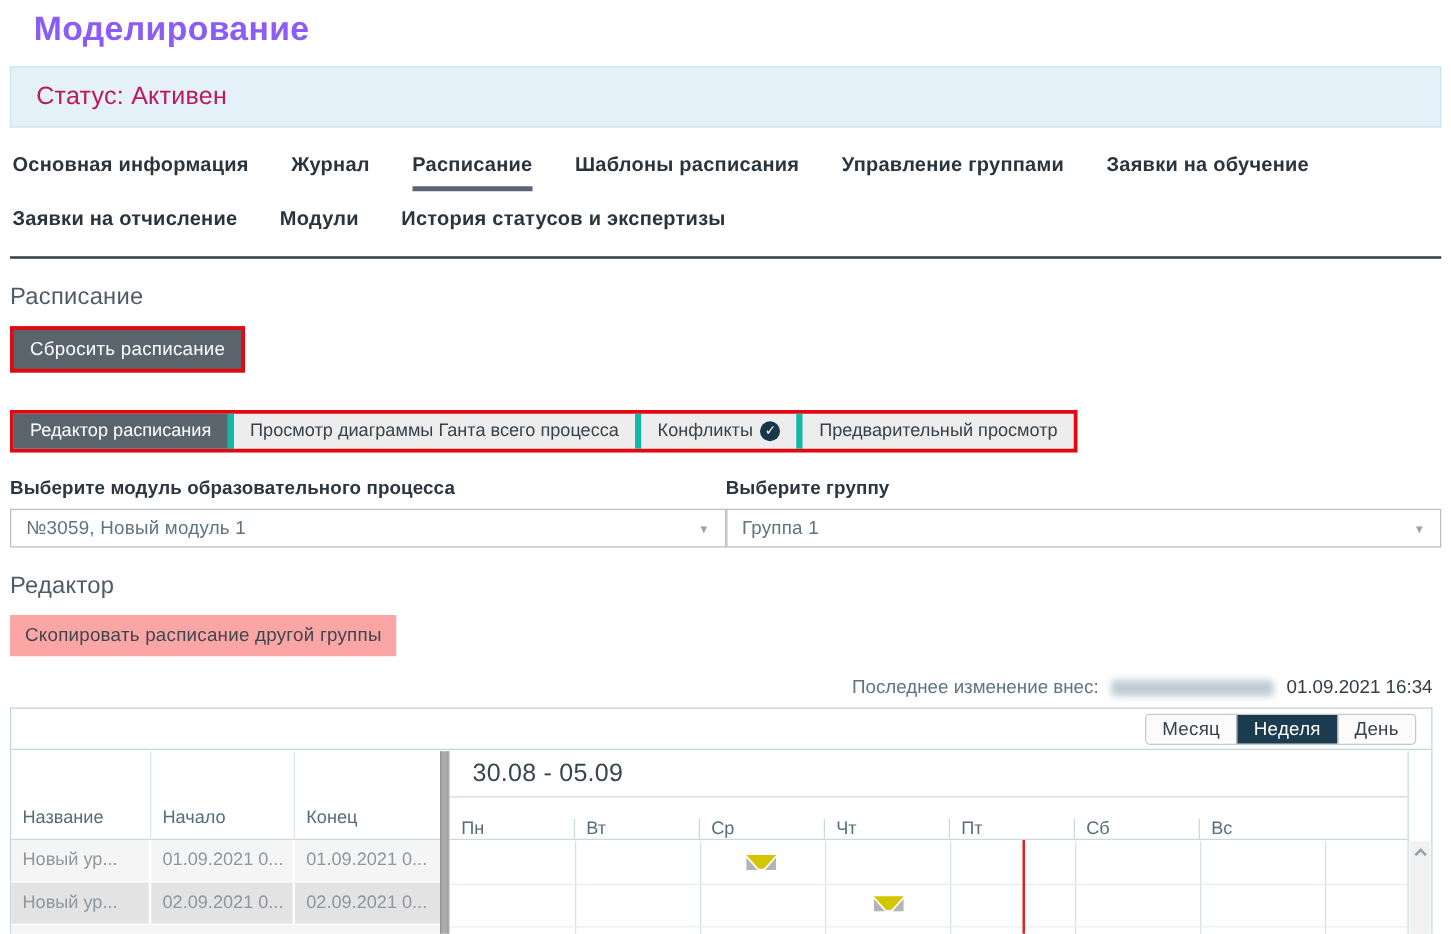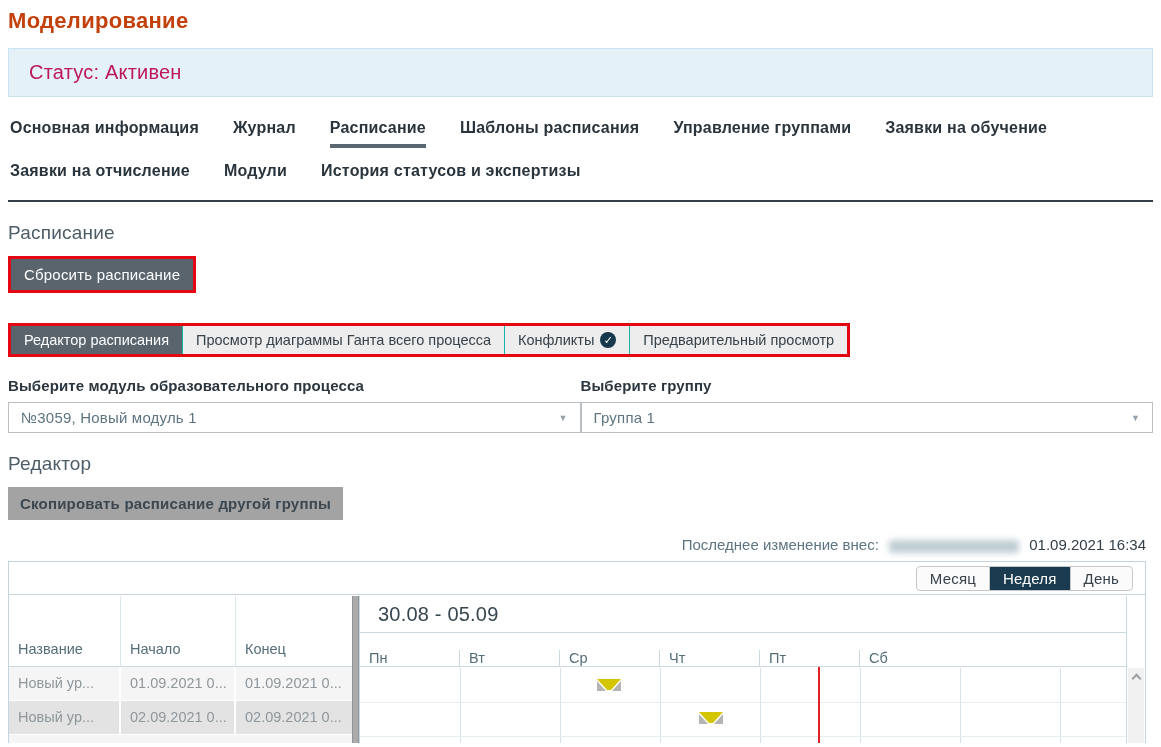--- a/index.html
+++ b/index.html
@@ -1,57 +1,57 @@
 <!DOCTYPE html>
 <html><head>
 <meta charset="utf-8">
 <style>
   * { box-sizing: border-box; margin: 0; padding: 0; }
   html, body { width: 1161px; height: 747px; overflow: hidden; background: #fff;
     font-family: "Liberation Sans", sans-serif; color: #333e47; }
   .page { padding: 8px 8px 0 8px; width: 1161px; }
 
-  .page-title { font-size: 22px; font-weight: 600; letter-spacing: .3px; color: #c2410c; }
+  .page-title { font-size: 27px; font-weight: 600; letter-spacing: .3px; color: #8b5cf6; margin-left: 19px; }
 
   .status-banner { margin-top: 14px; height: 49px; background: #e4f1f8; border: 1px solid #c9e3f0;
     display: flex; align-items: center; padding-left: 20px; }
   .status-banner span { color: #be185d; font-size: 20px; letter-spacing: .2px; }
 
   .tab-bar { margin-top: 22px; border-bottom: 2px solid #333e47; padding: 0 0 13px 2px; }
   .tab-row { display: flex; gap: 34px; }
   .tab-row + .tab-row { margin-top: 14px; }
   .tab { font-size: 16px; font-weight: 600; color: #29343c; letter-spacing: .2px;
     padding-bottom: 7px; cursor: pointer; white-space: nowrap; }
   .tab.active { border-bottom: 4px solid #5a6772; font-weight: 700; }
 
   .section-heading { margin-top: 20px; font-size: 19px; font-weight: 400; color: #4d5d67; letter-spacing: .2px; }
 
   .reset-btn { margin-top: 12px; display: inline-block; background: #5a646d; color: #fff;
     font-size: 15px; letter-spacing: .2px; padding: 7px 13px; border: 3px solid #e30613; cursor: pointer; }
 
   .view-tabstrip { margin-top: 30px; display: inline-flex; border: 3px solid #e30613; background: #ededed; }
-  .view-tab { font-size: 14.5px; color: #37424a; padding: 6px 13px; border-right: 1px solid #14b8a6;
+  .view-tab { font-size: 14.5px; color: #37424a; padding: 6px 13px; border-right: 5px solid #14b8a6;
     cursor: pointer; white-space: nowrap; display: flex; align-items: center; gap: 6px; }
   .view-tab:last-child { border-right: none; }
   .view-tab.active { background: #5a646d; color: #fff; }
   .check-icon { width: 16px; height: 16px; border-radius: 50%; background: #17384a; color: #fff;
     font-size: 11px; line-height: 16px; text-align: center; display: inline-block; }
 
   .filters { margin-top: 20px; display: flex; }
   .filter { flex: 1; }
   .filter-label { font-size: 15px; font-weight: 700; color: #2b363f; letter-spacing: .1px; }
   .select-box { margin-top: 8px; height: 31px; border: 1px solid #b9bfc3; display: flex;
     align-items: center; padding: 0 12px; cursor: pointer; background: #fff; justify-content: space-between; }
   .select-value { flex: 1; font-size: 15px; color: #5d7482; letter-spacing: .2px;
     white-space: nowrap; overflow: hidden; }
   .select-arrow { font-size: 9px; color: #98a2a8; }
 
   .editor-buttons { margin-top: 12px; display: flex; gap: 6px; }
   .btn { font-size: 15px; letter-spacing: .2px; padding: 8px 12px; cursor: pointer; border: none; }
-  .btn-copy { background: #a3a3a3; color: #3c4750; font-weight: bold; }
+  .btn-copy { background: #fca5a5; color: #3c4750; }
   .btn-notify { background: #f7f7f7; color: #b9c1c6; border: 1px solid #dcdcdc; cursor: default; }
 
   .lastmod { margin-top: 16px; text-align: right; font-size: 15px; color: #5d7482; padding-right: 7px; }
   .redacted { display: inline-block; width: 130px; height: 13px; border-radius: 3px;
     background: #8aa2b0; opacity: .55; filter: blur(3px); vertical-align: middle; margin: 0 6px; }
   .lastmod .stamp { color: #333e47; }
 
   
   .panel { margin-top: 8px; margin-right: 7px; position: relative; height: 182px;
     border: 1px solid #c3d4dc; border-bottom: none; overflow: hidden; background: #fff; }
@@ -213,20 +213,21 @@
       <div class="timeline">
         <div class="tl-inner">
           <div class="week-head">30.08 - 05.09</div>
           <div class="day-row">
             <div class="day-cell">Пн</div>
             <div class="day-cell">Вт</div>
             <div class="day-cell">Ср</div>
             <div class="day-cell">Чт</div>
             <div class="day-cell">Пт</div>
             <div class="day-cell">Сб</div>
+            <div class="day-cell">Вс</div>
           </div>
           <div class="tl-body">
             <div class="v-grid" style="left:100px"></div>
             <div class="v-grid" style="left:200px"></div>
             <div class="v-grid" style="left:300px"></div>
             <div class="v-grid" style="left:400px"></div>
             <div class="v-grid" style="left:500px"></div>
             <div class="v-grid" style="left:600px"></div>
             <div class="v-grid" style="left:700px"></div>
             <div class="h-grid" style="top:34px"></div>

